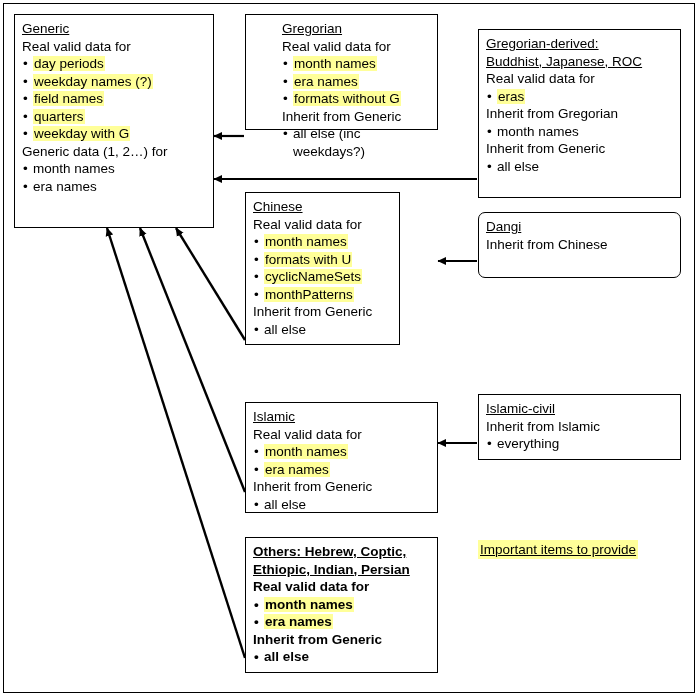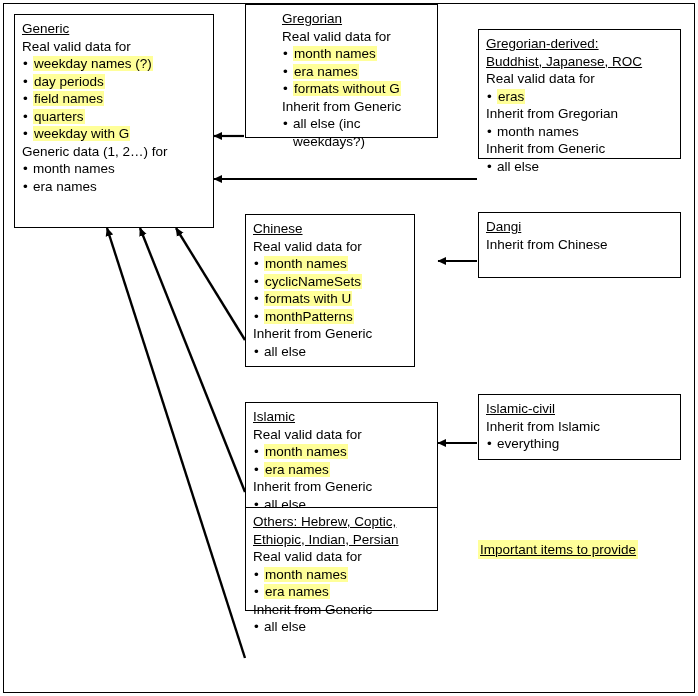--- a/index.html
+++ b/index.html
@@ -105,83 +105,83 @@
     <line x1="245" y1="340" x2="176" y2="228" stroke="#000000" stroke-width="2.4" marker-end="url(#ah)"></line>
 
     <line x1="245" y1="492" x2="140" y2="228" stroke="#000000" stroke-width="2.4" marker-end="url(#ah)"></line>
 
     <line x1="245" y1="658" x2="107" y2="228" stroke="#000000" stroke-width="2.4" marker-end="url(#ah)"></line>
   </svg>
 
   <div class="box" style="left:14px; top:14px; width:200px; height:214px;">
     <div class="box-title">Generic</div>
     <div class="plain-line">Real valid data for</div>
+    <div class="bullet-line"><span class="hl-inline">day periods</span></div>
     <div class="bullet-line"><span class="hl-inline">weekday names (?)</span></div>
-    <div class="bullet-line"><span class="hl-inline">day periods</span></div>
     <div class="bullet-line"><span class="hl-inline">field names</span></div>
     <div class="bullet-line"><span class="hl-inline">quarters</span></div>
     <div class="bullet-line"><span class="hl-inline">weekday with G</span></div>
     <div class="plain-line">Generic data (1, 2…) for</div>
     <div class="bullet-line"><span>month names</span></div>
     <div class="bullet-line"><span>era names</span></div>
   </div>
 
-  <div class="box" style="left:245px; top:4px; width:193px; height:134px;padding-left:36px;">
+  <div class="box" style="left:245px; top:14px; width:193px; height:116px;padding-left:36px;">
     <div class="box-title">Gregorian</div>
     <div class="plain-line">Real valid data for</div>
     <div class="bullet-line"><span class="hl-inline">month names</span></div>
     <div class="bullet-line"><span class="hl-inline">era names</span></div>
     <div class="bullet-line"><span class="hl-inline">formats without G</span></div>
     <div class="plain-line">Inherit from Generic</div>
     <div class="bullet-line"><span>all else (inc weekdays?)</span></div>
   </div>
 
-  <div class="box" style="left:478px; top:29px; width:203px; height:130px;">
+  <div class="box" style="left:478px; top:29px; width:203px; height:169px;">
     <div class="box-title">Gregorian-derived:
 Buddhist, Japanese, ROC</div>
     <div class="plain-line">Real valid data for</div>
     <div class="bullet-line"><span class="hl-inline">eras</span></div>
     <div class="plain-line">Inherit from Gregorian</div>
     <div class="bullet-line"><span>month names</span></div>
     <div class="plain-line">Inherit from Generic</div>
     <div class="bullet-line"><span>all else</span></div>
   </div>
 
-  <div class="box" style="left:245px; top:214px; width:170px; height:153px;">
+  <div class="box" style="left:245px; top:192px; width:155px; height:153px;">
     <div class="box-title">Chinese</div>
     <div class="plain-line">Real valid data for</div>
     <div class="bullet-line"><span class="hl-inline">month names</span></div>
+    <div class="bullet-line"><span class="hl-inline">formats with U</span></div>
     <div class="bullet-line"><span class="hl-inline">cyclicNameSets</span></div>
-    <div class="bullet-line"><span class="hl-inline">formats with U</span></div>
     <div class="bullet-line"><span class="hl-inline">monthPatterns</span></div>
     <div class="plain-line">Inherit from Generic</div>
     <div class="bullet-line"><span>all else</span></div>
   </div>
 
-  <div class="box" style="left:478px; top:212px; width:203px; height:66px;">
+  <div class="box" style="left:478px; top:212px; width:203px; height:66px;border-radius:7px;">
     <div class="box-title">Dangi</div>
     <div class="plain-line">Inherit from Chinese</div>
   </div>
 
   <div class="box" style="left:245px; top:402px; width:193px; height:111px;">
     <div class="box-title">Islamic</div>
     <div class="plain-line">Real valid data for</div>
     <div class="bullet-line"><span class="hl-inline">month names</span></div>
     <div class="bullet-line"><span class="hl-inline">era names</span></div>
     <div class="plain-line">Inherit from Generic</div>
     <div class="bullet-line"><span>all else</span></div>
   </div>
 
   <div class="box" style="left:478px; top:394px; width:203px; height:66px;">
     <div class="box-title">Islamic-civil</div>
     <div class="plain-line">Inherit from Islamic</div>
     <div class="bullet-line"><span>everything</span></div>
   </div>
 
-  <div class="box" style="left:245px; top:507px; width:193px; height:104px;">
+  <div class="box" style="left:245px; top:537px; width:193px; height:136px;font-weight:bold;">
     <div class="box-title">Others: Hebrew, Coptic,
 Ethiopic, Indian, Persian</div>
     <div class="plain-line">Real valid data for</div>
     <div class="bullet-line"><span class="hl-inline">month names</span></div>
     <div class="bullet-line"><span class="hl-inline">era names</span></div>
     <div class="plain-line">Inherit from Generic</div>
     <div class="bullet-line"><span>all else</span></div>
   </div>
 
   <div class="note-box" style="left:478px; top:540px; width:210px;">

